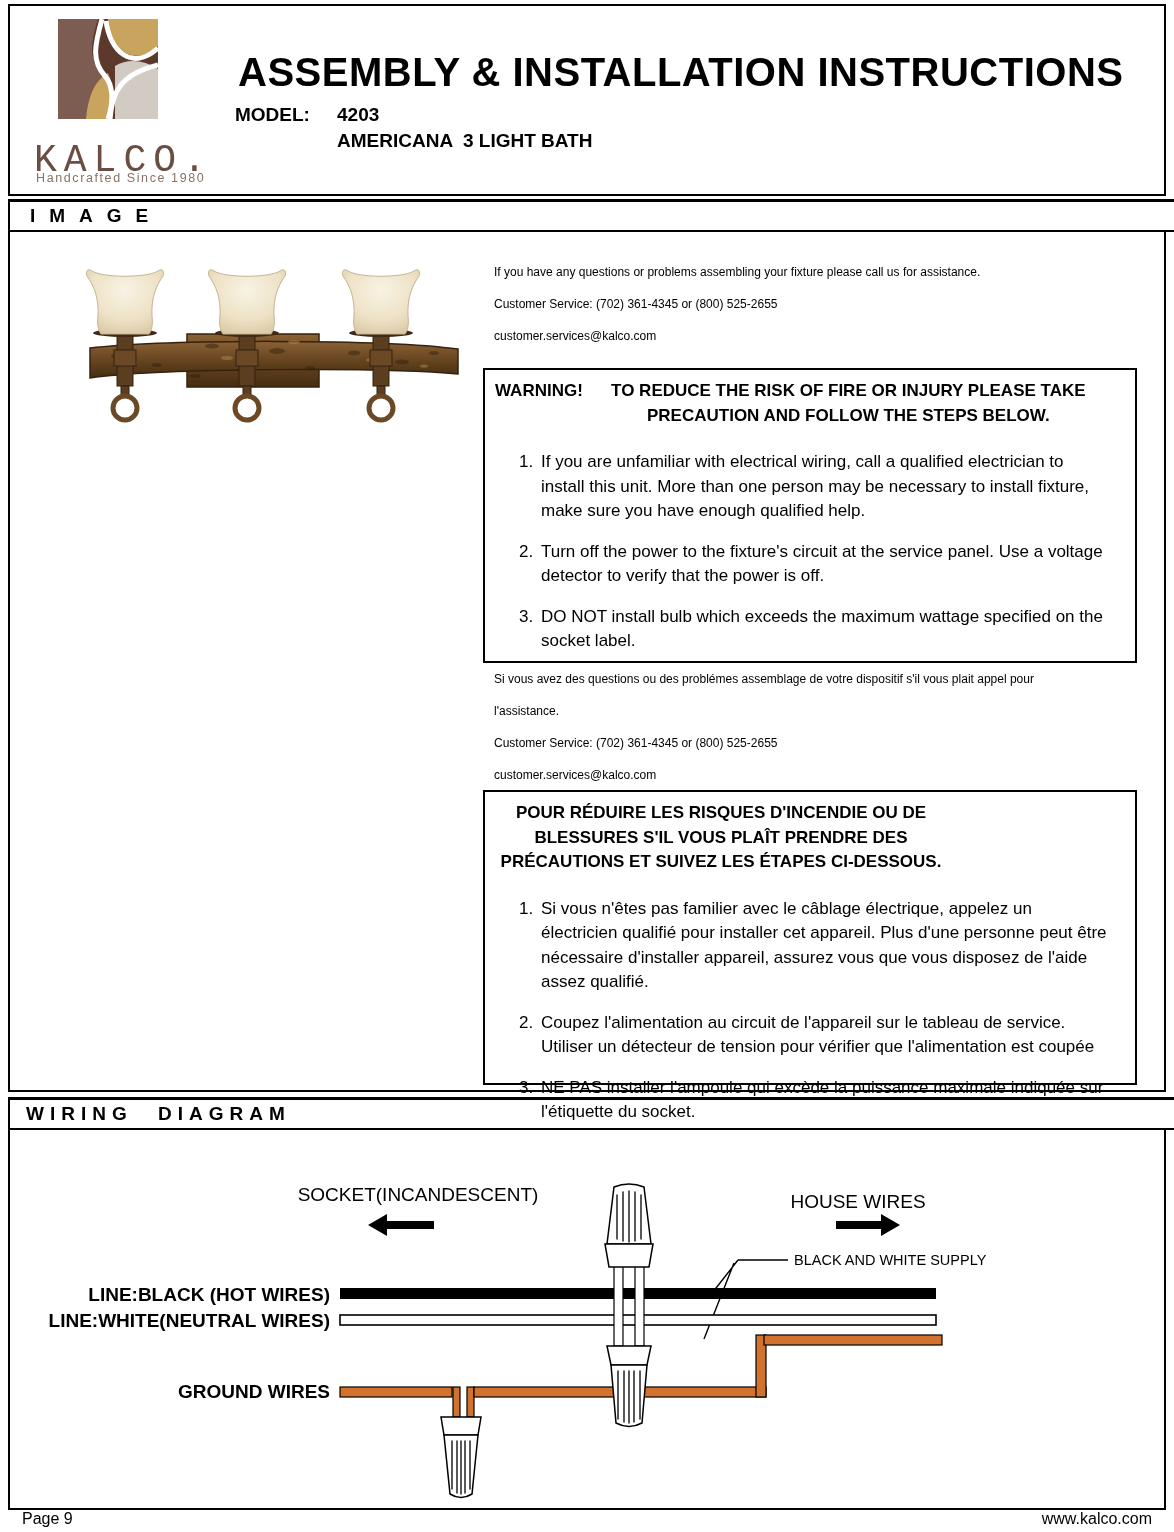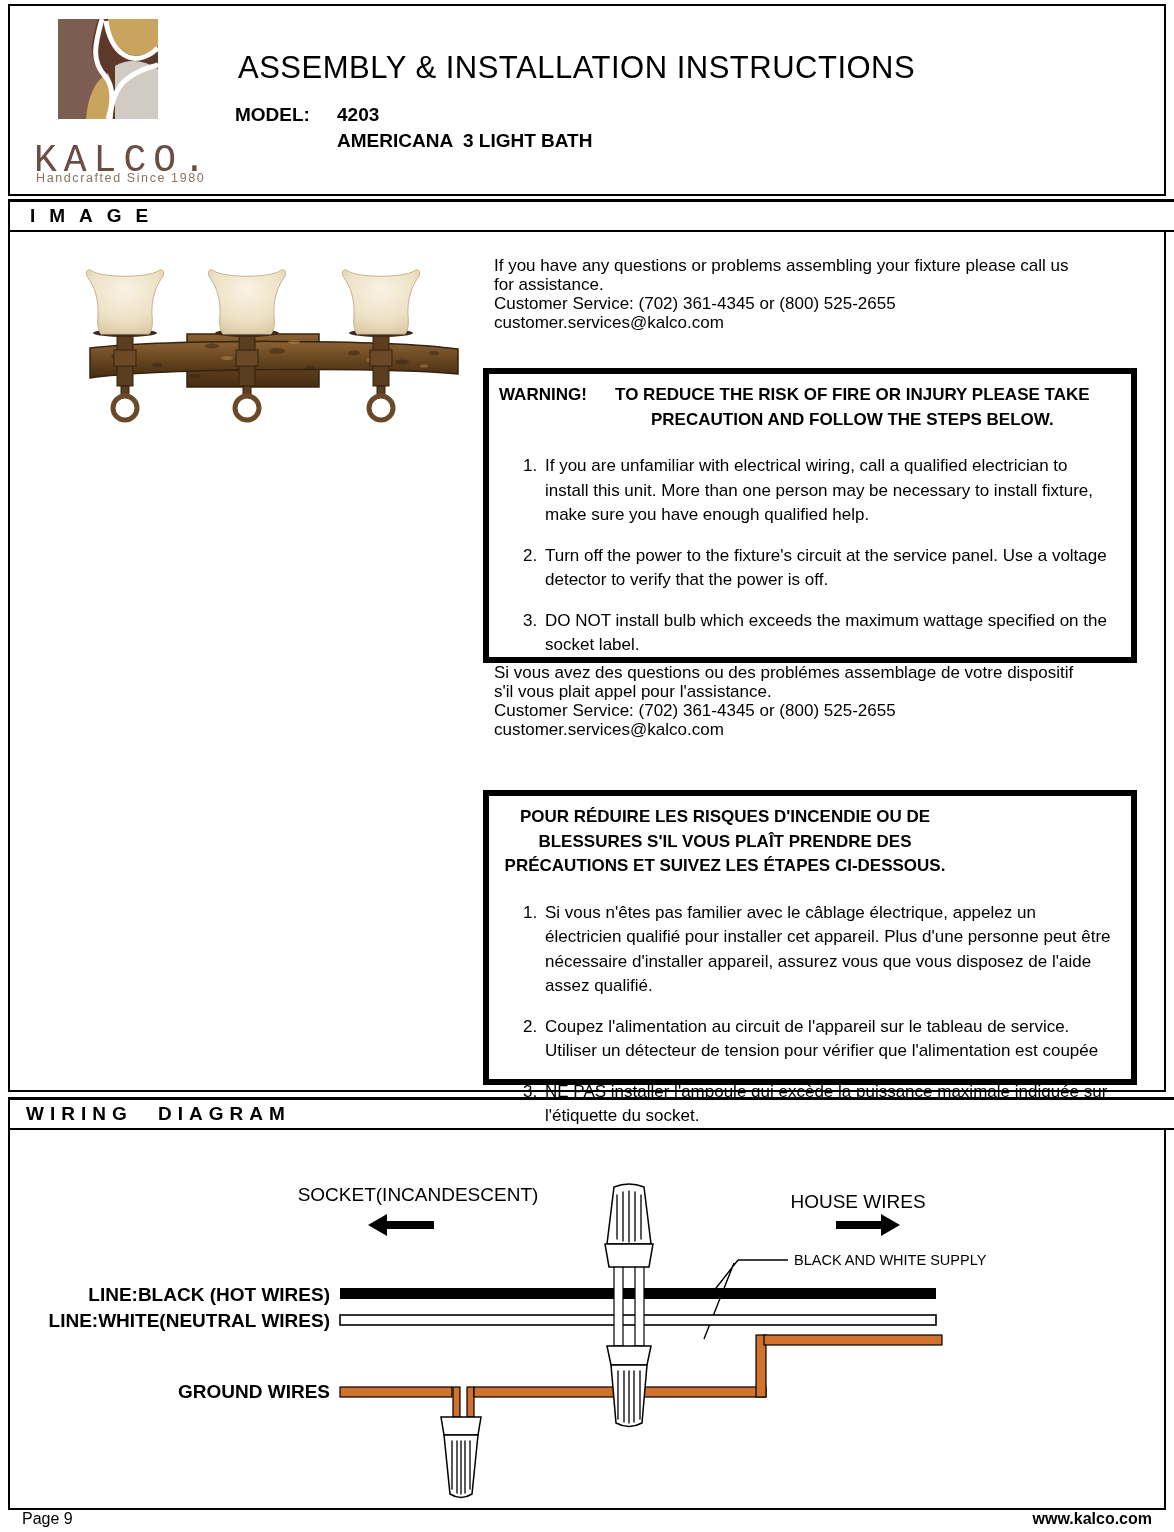--- a/index.html
+++ b/index.html
@@ -5,45 +5,45 @@
   html,body{margin:0;padding:0;background:#fff;}
   .page{position:relative;width:1174px;height:1532px;background:#fff;
         font-family:"Liberation Sans",sans-serif;color:#000;overflow:hidden;}
   .abs{position:absolute;}
 
   
   .header-box{left:8px;top:4px;width:1154px;height:188px;border:2px solid #000;}
   .logo-svg{left:48px;top:13px;width:100px;height:100px;}
   .brand-word{left:24px;top:133px;width:170px;font-size:38px;letter-spacing:7px;color:#6b4e43;font-family:Liberation Mono, monospace;}
   .brand-tag{left:26px;top:165px;font-size:12.5px;letter-spacing:1.6px;color:#8a7265;}
-  .doc-title{left:228px;top:44px;font-size:31px;font-weight:normal;letter-spacing:.5px;}
+  .doc-title{left:228px;top:44px;font-size:40px;font-weight:bold;letter-spacing:.5px;}
   .model-label{left:225px;top:98px;font-size:19px;font-weight:bold;}
   .model-number{left:327px;top:98px;font-size:19px;font-weight:bold;}
   .model-name{left:327px;top:124px;font-size:19px;font-weight:bold;white-space:pre-wrap;}
 
   
   .bar{left:8px;width:1154px;height:28px;border:2px solid #000;border-top-width:3px;
        font-size:19px;font-weight:bold;display:flex;align-items:center;}
   .bar-image{top:199px;letter-spacing:14px;padding-left:20px;}
   .bar-wiring{top:1097px;letter-spacing:6px;word-spacing:14px;padding-left:16px;}
 
   
   .content-box{left:8px;top:231px;width:1154px;height:859px;border:2px solid #000;border-top:none;}
   .diagram-box{left:8px;top:1129px;width:1154px;height:379px;border:2px solid #000;border-top:none;}
 
   
   .fixture-svg{left:72px;top:250px;width:404px;height:188px;}
 
   
-  .para{font-size:17px;line-height:19px;}
+  .para{font-size:12px;line-height:32px;}
   .contact-en{left:494px;top:256px;width:585px;}
   .contact-fr{left:494px;top:663px;width:585px;}
   .email{}
 
-  .warn-box{left:483px;width:654px;height:295px;border:6px solid #000000;box-sizing:border-box;
+  .warn-box{left:483px;width:654px;height:295px;border:2px solid #000000;box-sizing:border-box;
             padding:9px 12px 8px 10px;font-size:17px;line-height:24.5px;}
   .warn-en{top:368px;}
   .warn-fr{top:790px;}
   .warn-hdr{display:flex;}
   .warn-label{font-weight:bold;white-space:nowrap;margin-right:8px;}
   .warn-heading{text-align:center;font-weight:bold;}
   .warn-heading.en{width:515px;}
   .warn-heading.fr{width:452px;}
   .warn-item{display:flex;margin-top:16px;margin-left:24px;}
   .warn-item .num{width:22px;flex:none;}
@@ -51,21 +51,21 @@
   .warn-items{margin-top:22px;}
 
   
   .wiring-svg{left:8px;top:1129px;width:1154px;height:379px;}
   .w-label{font-family:"Liberation Sans",sans-serif;font-weight:bold;font-size:19px;}
   .w-label-light{font-family:"Liberation Sans",sans-serif;font-size:19px;}
   .w-label-small{font-family:"Liberation Sans",sans-serif;font-size:14.5px;}
 
   
   .footer-left{left:22px;top:1510px;font-size:16px;}
-  .footer-right{right:22px;top:1510px;font-size:16px;font-weight:bold;}
+  .footer-right{right:22px;top:1510px;font-size:16px;}
 </style>
 </head>
 <body>
 
 <div class="page">
 
   <div class="abs header-box">
     <svg class="abs logo-svg" viewBox="0 0 100 100">
       <rect width="100" height="100" fill="#5d392c"></rect>
       <path d="M0,0 H40 C33,22 30,40 44,56 C52,65 53,80 47,100 H0 Z" fill="#7d5c51"></path>

